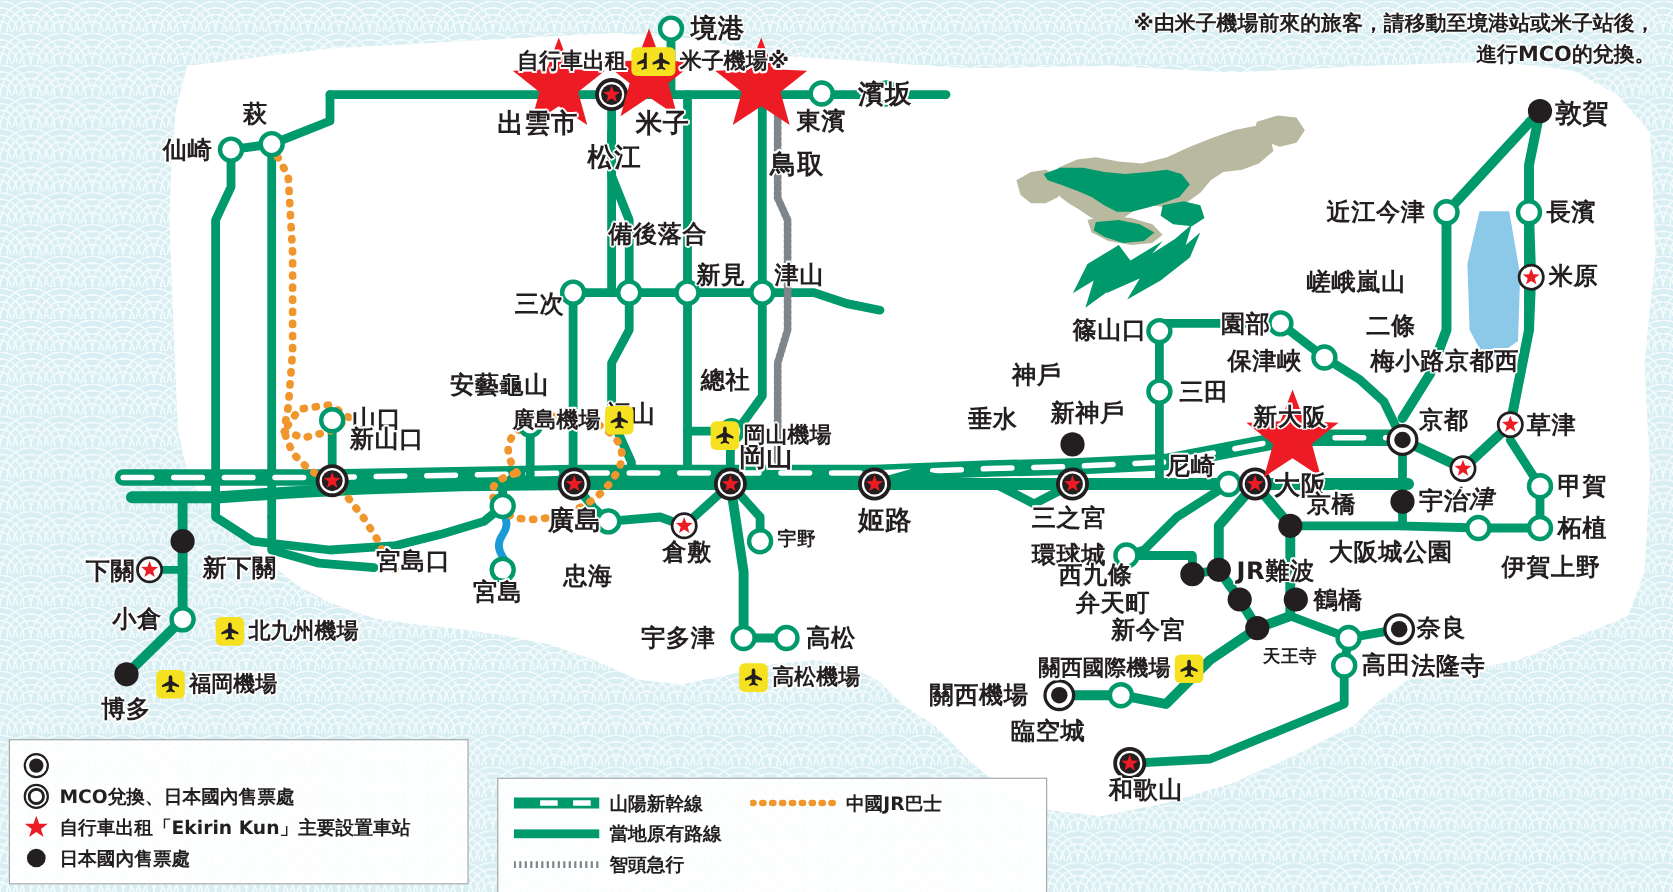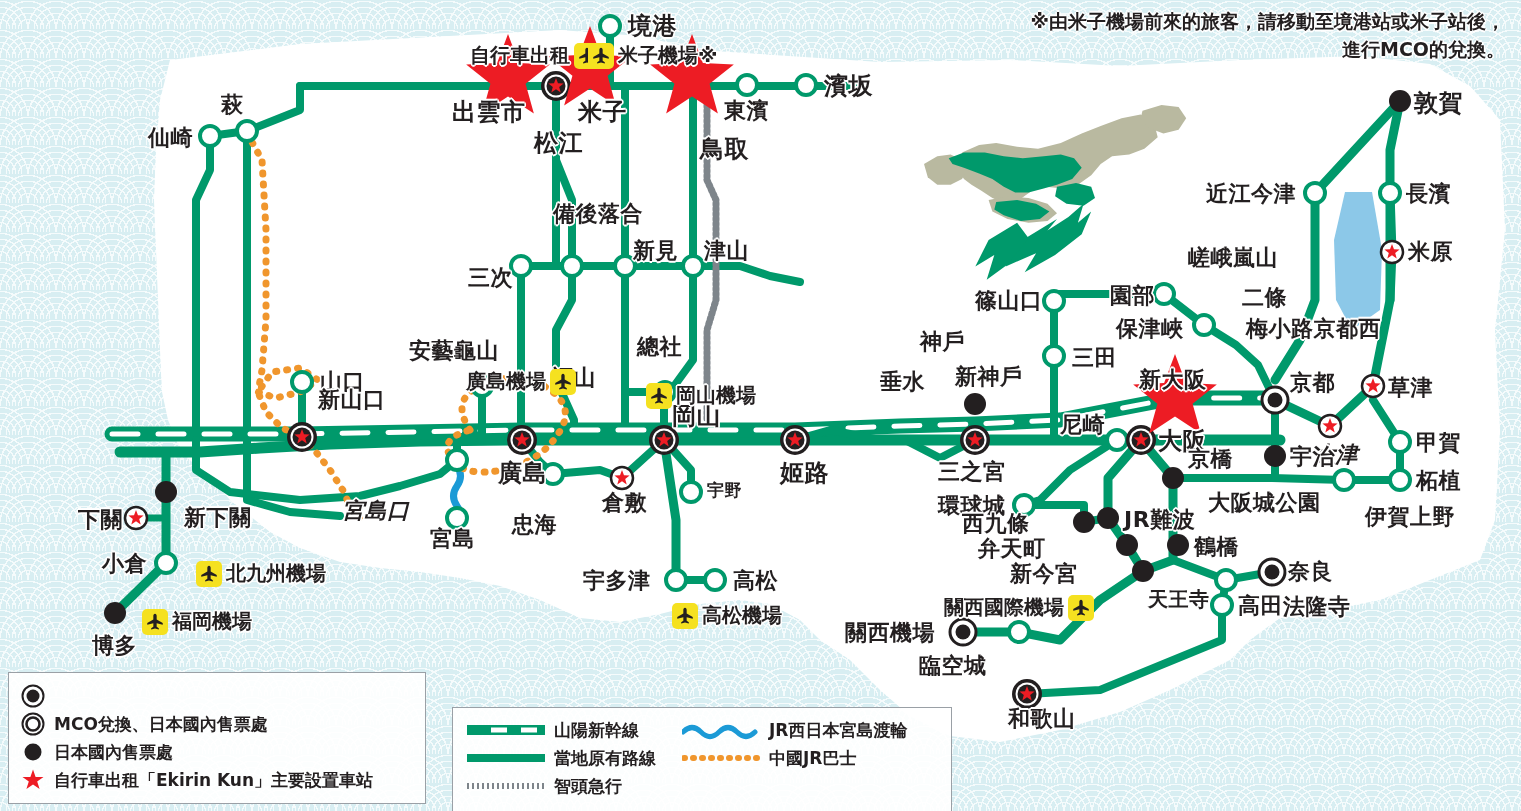--- a/index.html
+++ b/index.html
@@ -456,21 +456,21 @@
       <g>
         <path d="M692.00,34.00 L702.86,63.05 L733.85,64.40 L709.58,83.71 L717.86,113.60 L692.00,96.48 L666.14,113.60 L674.42,83.71 L650.15,64.40 L681.14,63.05 Z" fill="#ed1c24"></path>
       </g>
       <g>
         <path d="M1175.00,354.00 L1185.86,383.05 L1216.85,384.40 L1192.58,403.71 L1200.86,433.60 L1175.00,416.48 L1149.14,433.60 L1157.42,403.71 L1133.15,384.40 L1164.14,383.05 Z" fill="#ed1c24"></path>
       </g>
     </svg>
 
   <div id="labels">
       <div class="lbl" style="left: 628px; top: 14px; font-size: 24px;">境港</div>
-      <div class="lbl" style="left: 824px; top: 74px; font-size: 24px;">濱坂</div>
+      <div class="lbl" style="left: 780px; top: 74px; font-size: 24px;">濱坂</div>
       <div class="lbl" style="left: 724px; top: 100px; font-size: 22px;">東濱</div>
       <div class="lbl" style="left: 452px; top: 100px; font-size: 24px;">出雲市</div>
       <div class="lbl" style="left: 578px; top: 100px; font-size: 24px;">米子</div>
       <div class="lbl" style="left: 534px; top: 131px; font-size: 24px;">松江</div>
       <div class="lbl" style="left: 700px; top: 137px; font-size: 24px;">鳥取</div>
       <div class="lbl" style="left: 1414px; top: 91px; font-size: 24px;">敦賀</div>
       <div class="lbl" style="left: 148px; top: 127px; font-size: 22px;">仙崎</div>
       <div class="lbl" style="left: 221px; top: 94px; font-size: 22px;">萩</div>
       <div class="lbl" style="left: 1206px; top: 183px; font-size: 22px;">近江今津</div>
       <div class="lbl" style="left: 1406px; top: 183px; font-size: 22px;">長濱</div>
@@ -506,32 +506,32 @@
       <div class="lbl" style="left: 938px; top: 461px; font-size: 22px;">三之宮</div>
       <div class="lbl" style="left: 1416px; top: 432px; font-size: 22px;">甲賀</div>
       <div class="lbl" style="left: 1290px; top: 446px; font-size: 22px;">宇治</div>
       <div class="lbl" style="left: 1416px; top: 470px; font-size: 22px;">柘植</div>
       <div class="lbl" style="left: 1188px; top: 448px; font-size: 22px;">京橋</div>
       <div class="lbl" style="left: 1208px; top: 492px; font-size: 22px;">大阪城公園</div>
       <div class="lbl" style="left: 1365px; top: 506px; font-size: 22px;">伊賀上野</div>
       <div class="lbl" style="left: 602px; top: 492px; font-size: 22px;">倉敷</div>
       <div class="lbl" style="left: 707px; top: 482px; font-size: 17px;">宇野</div>
       <div class="lbl" style="left: 512px; top: 514px; font-size: 22px;">忠海</div>
-      <div class="lbl" style="left: 342px; top: 500px; font-size: 22px; font-style: italic;">宮島口</div>
+      <div class="lbl" style="left: 342px; top: 500px; font-size: 22px;">宮島口</div>
       <div class="lbl" style="left: 430px; top: 528px; font-size: 22px;">宮島</div>
       <div class="lbl" style="left: 78px; top: 509px; font-size: 22px;">下關</div>
       <div class="lbl" style="left: 184px; top: 507px; font-size: 22px;">新下關</div>
       <div class="lbl" style="left: 938px; top: 495px; font-size: 22px;">環球城</div>
       <div class="lbl" style="left: 962px; top: 513px; font-size: 22px;">西九條</div>
       <div class="lbl" style="left: 1124px; top: 509px; font-size: 22px;">JR難波</div>
       <div class="lbl" style="left: 978px; top: 538px; font-size: 22px;">弁天町</div>
       <div class="lbl" style="left: 1194px; top: 536px; font-size: 22px;">鶴橋</div>
       <div class="lbl" style="left: 1288px; top: 561px; font-size: 22px;">奈良</div>
       <div class="lbl" style="left: 1010px; top: 563px; font-size: 22px;">新今宮</div>
-      <div class="lbl" style="left: 1148px; top: 589px; font-size: 20px;">天王寺</div>
+      <div class="lbl" style="left: 1148px; top: 589px; font-size: 16px;">天王寺</div>
       <div class="lbl" style="left: 1283px; top: 596px; font-size: 22px;">法隆寺</div>
       <div class="lbl" style="left: 583px; top: 570px; font-size: 22px;">宇多津</div>
       <div class="lbl" style="left: 733px; top: 570px; font-size: 22px;">高松</div>
       <div class="lbl" style="left: 102px; top: 553px; font-size: 22px;">小倉</div>
       <div class="lbl" style="left: 92px; top: 635px; font-size: 22px;">博多</div>
       <div class="lbl" style="left: 845px; top: 622px; font-size: 22px;">關西機場</div>
       <div class="lbl" style="left: 872px; top: 655px; font-size: 22px; padding-left: 47px;">臨空城</div>
       <div class="lbl" style="left: 1238px; top: 595px; font-size: 22px;">高田</div>
       <div class="lbl" style="left: 1008px; top: 708px; font-size: 22px;">和歌山</div>
     </div>
@@ -617,29 +617,29 @@
     </div>
     <div class="lgrow">
       <svg class="sym" viewBox="0 0 24 24">
         <circle cx="12" cy="12" r="10.5" fill="none" stroke="#231f20" stroke-width="2"></circle>
         <circle cx="12" cy="12" r="6.5" fill="none" stroke="#231f20" stroke-width="2.6"></circle>
       </svg>
       <span class="t">MCO兌換、日本國內售票處</span>
     </div>
     <div class="lgrow">
       <svg class="sym" viewBox="0 0 24 24">
+        <path d="M12,1.5 L14.6,8.9 L22.5,8.9 L16.2,13.6 L18.6,21 L12,16.4 L5.4,21 L7.8,13.6 L1.5,8.9 L9.4,8.9 Z" fill="#ed1c24"></path>
+      </svg>
+      <span class="t">自行車出租「Ekirin Kun」主要設置車站</span>
+    </div>
+    <div class="lgrow">
+      <svg class="sym" viewBox="0 0 24 24">
         <circle cx="12" cy="12" r="8.5" fill="#231f20"></circle>
       </svg>
       <span class="t">日本國內售票處</span>
-    </div>
-    <div class="lgrow">
-      <svg class="sym" viewBox="0 0 24 24">
-        <path d="M12,1.5 L14.6,8.9 L22.5,8.9 L16.2,13.6 L18.6,21 L12,16.4 L5.4,21 L7.8,13.6 L1.5,8.9 L9.4,8.9 Z" fill="#ed1c24"></path>
-      </svg>
-      <span class="t">自行車出租「Ekirin Kun」主要設置車站</span>
     </div>
   </div>
 
   <div class="legend" id="legend-lines">
     <div class="lgcols">
       <div class="lgcol">
         <div class="lgrow">
           <svg class="swatch" viewBox="0 0 78 20">
             <rect x="0" y="5" width="78" height="10" fill="#00996b"></rect>
             <rect x="24" y="7.5" width="16" height="5" fill="#ffffff"></rect>
@@ -656,26 +656,20 @@
         <div class="lgrow">
           <svg class="swatch" viewBox="0 0 78 20">
             <line x1="0" y1="10" x2="78" y2="10" stroke="#7e858b" stroke-width="6" stroke-dasharray="2 3"></line>
           </svg>
           <span class="t">智頭急行</span>
         </div>
       </div>
       <div class="lgcol">
         <div class="lgrow">
           <svg class="swatch" viewBox="0 0 78 20">
-            <path d="M1,12 q9,-9 18,0 q9,9 18,0 q9,-9 18,0 q9,9 18,0" fill="none" stroke="#1b9ad6" stroke-width="5" stroke-linecap="round"></path>
-          </svg>
-          <span class="t">JR西日本宮島渡輪</span>
-        </div>
-        <div class="lgrow">
-          <svg class="swatch" viewBox="0 0 78 20">
             <line x1="2" y1="10" x2="76" y2="10" stroke="#f0962d" stroke-width="6" stroke-dasharray="1 8" stroke-linecap="round"></line>
           </svg>
           <span class="t">中國JR巴士</span>
         </div>
       </div>
     </div>
   </div>
 
 </div>
 

